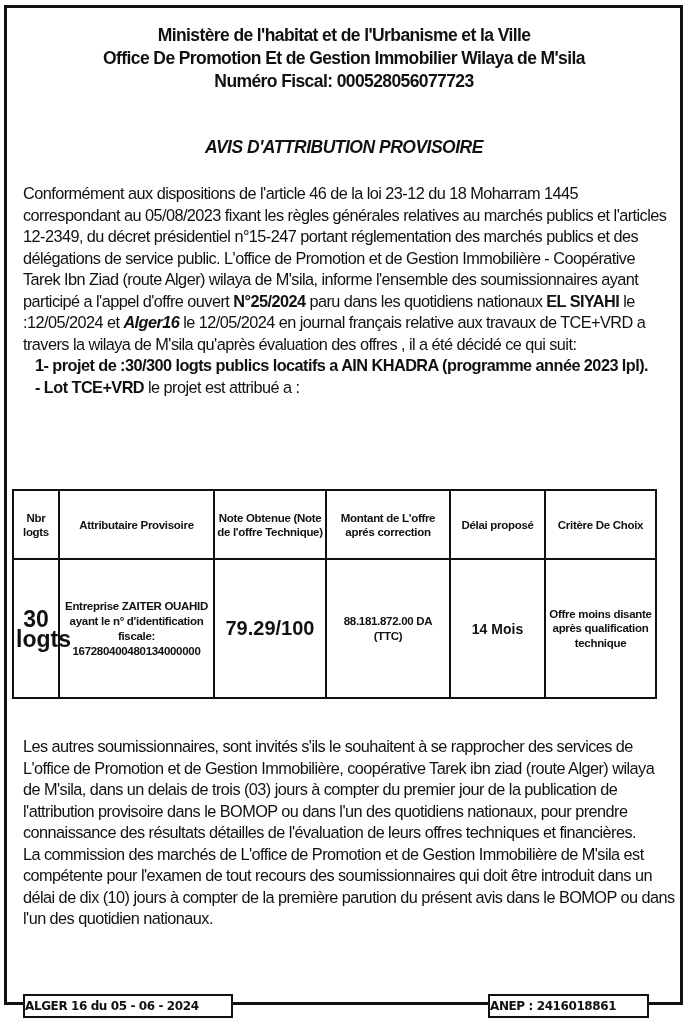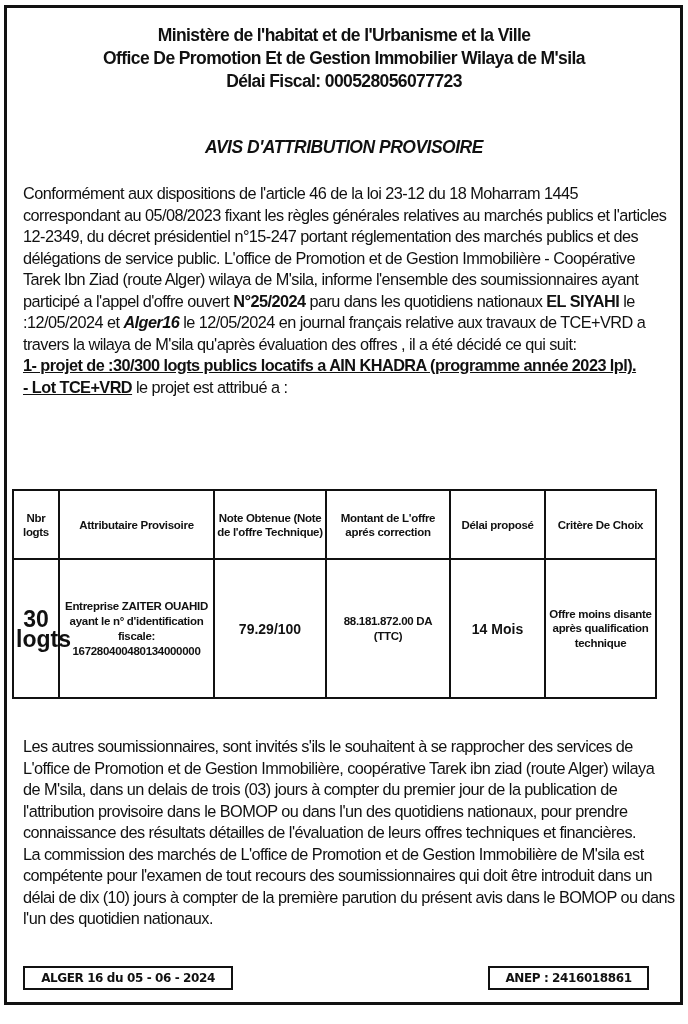--- a/index.html
+++ b/index.html
@@ -6,45 +6,45 @@
   body { width: 688px; height: 1024px; position: relative; overflow: hidden; color: #111; font-family: "Liberation Sans", sans-serif; }
   .frame { position: absolute; left: 4px; top: 5px; width: 673px; height: 994px; border: 3px solid #111; }
   .header { position: absolute; left: 0; top: 24px; width: 688px; text-align: center; font-weight: bold; font-size: 17.5px; line-height: 23px; letter-spacing: -0.6px; }
   .header .line { display: block; }
   .header .fiscal-num { }
   .title { position: absolute; left: 0; top: 137px; width: 688px; text-align: center; font-weight: bold; font-size: 17.5px; letter-spacing: -0.5px; font-style: italic; }
   .para { position: absolute; left: 23px; width: 652px; font-size: 16.3px; line-height: 21.5px; letter-spacing: -0.55px; }
   .p1 { top: 183px; }
   .b { font-weight: bold; }
   .bi { font-weight: bold; font-style: italic; }
-  .ul { text-decoration: underline; font-weight: bold; }
+  .ul { font-weight: bold; margin-left: 12px; }
   table.award { position: absolute; left: 12px; top: 489px; width: 643px; border-collapse: collapse; table-layout: fixed; }
   table.award th, table.award td { border: 2px solid #111; text-align: center; vertical-align: middle; font-family: "Liberation Sans", sans-serif; font-weight: bold; padding: 0 2px; }
   table.award th { height: 67px; font-size: 11.5px; line-height: 14px; letter-spacing: -0.3px; }
   table.award td { height: 137px; }
   .c-nbr { font-size: 23px; line-height: 20px; }
   .c-attr { font-size: 11.5px; line-height: 15px; letter-spacing: -0.3px; }
-  .c-note { font-size: 14px; }
+  .c-note { font-size: 20px; }
   .c-mont { font-size: 11.5px; line-height: 15px; letter-spacing: -0.3px; }
   .c-delai { font-size: 14px; margin-top: 48px; }
   .c-crit { font-size: 11.5px; line-height: 14.5px; letter-spacing: -0.3px; }
   .p2 { top: 736px; }
-  .footer-box { position: absolute; top: 966px; height: 20px; background: #fff; border: 2px solid #111; font-family: "DejaVu Sans", sans-serif; font-weight: bold; font-size: 12px; line-height: 20px; text-align: center; letter-spacing: -0.4px; }
+  .footer-box { position: absolute; top: 994px; height: 20px; background: #fff; border: 2px solid #111; font-family: "DejaVu Sans", sans-serif; font-weight: bold; font-size: 12px; line-height: 20px; text-align: left; letter-spacing: -0.4px; }
   .fb-left { left: 23px; width: 206px; }
   .fb-right { left: 488px; width: 157px; }
 </style>
 </head>
 <body>
 
 <div class="frame"></div>
 
 <div class="header">
   <span class="line">Ministère de l'habitat et de l'Urbanisme et la Ville</span>
   <span class="line">Office De Promotion Et de Gestion Immobilier Wilaya de M'sila</span>
-  <span class="line"><span>Délai Fiscal:</span><span class="fiscal-num"> 000528056077723</span></span>
+  <span class="line"><span>Numéro Fiscal:</span><span class="fiscal-num"> 000528056077723</span></span>
 </div>
 
 <div class="title">AVIS D'ATTRIBUTION PROVISOIRE</div>
 
 <div class="para p1"><span>Conformément aux dispositions de l'article 46 de la loi 23-12 du 18 Moharram 1445 correspondant au 05/08/2023 fixant les règles générales relatives au marchés publics et l'articles 12-2349, du décret présidentiel n°15-247 portant réglementation des marchés publics et des délégations de service public. L'office de Promotion et de Gestion Immobilière - Coopérative Tarek Ibn Ziad (route Alger) wilaya de M'sila, informe l'ensemble des soumissionnaires ayant participé a l'appel d'offre ouvert </span><span class="b"> N°25/2024</span><span> paru dans les quotidiens nationaux </span><span class="b">EL SIYAHI</span><span> le :12/05/2024 et </span><span class="bi">Alger16</span><span> le 12/05/2024 en journal français relative aux travaux de TCE+VRD a travers la wilaya de M'sila qu'après évaluation des offres , il a été décidé ce qui suit:</span><br><span class="ul">1- projet de :30/300 logts publics locatifs a AIN KHADRA (programme année 2023 lpl).</span><br><span class="ul">- Lot TCE+VRD</span><span> le projet est attribué a :</span></div>
 
 <table class="award">
   <colgroup>
     <col style="width:46px">
       <col style="width:155px">

